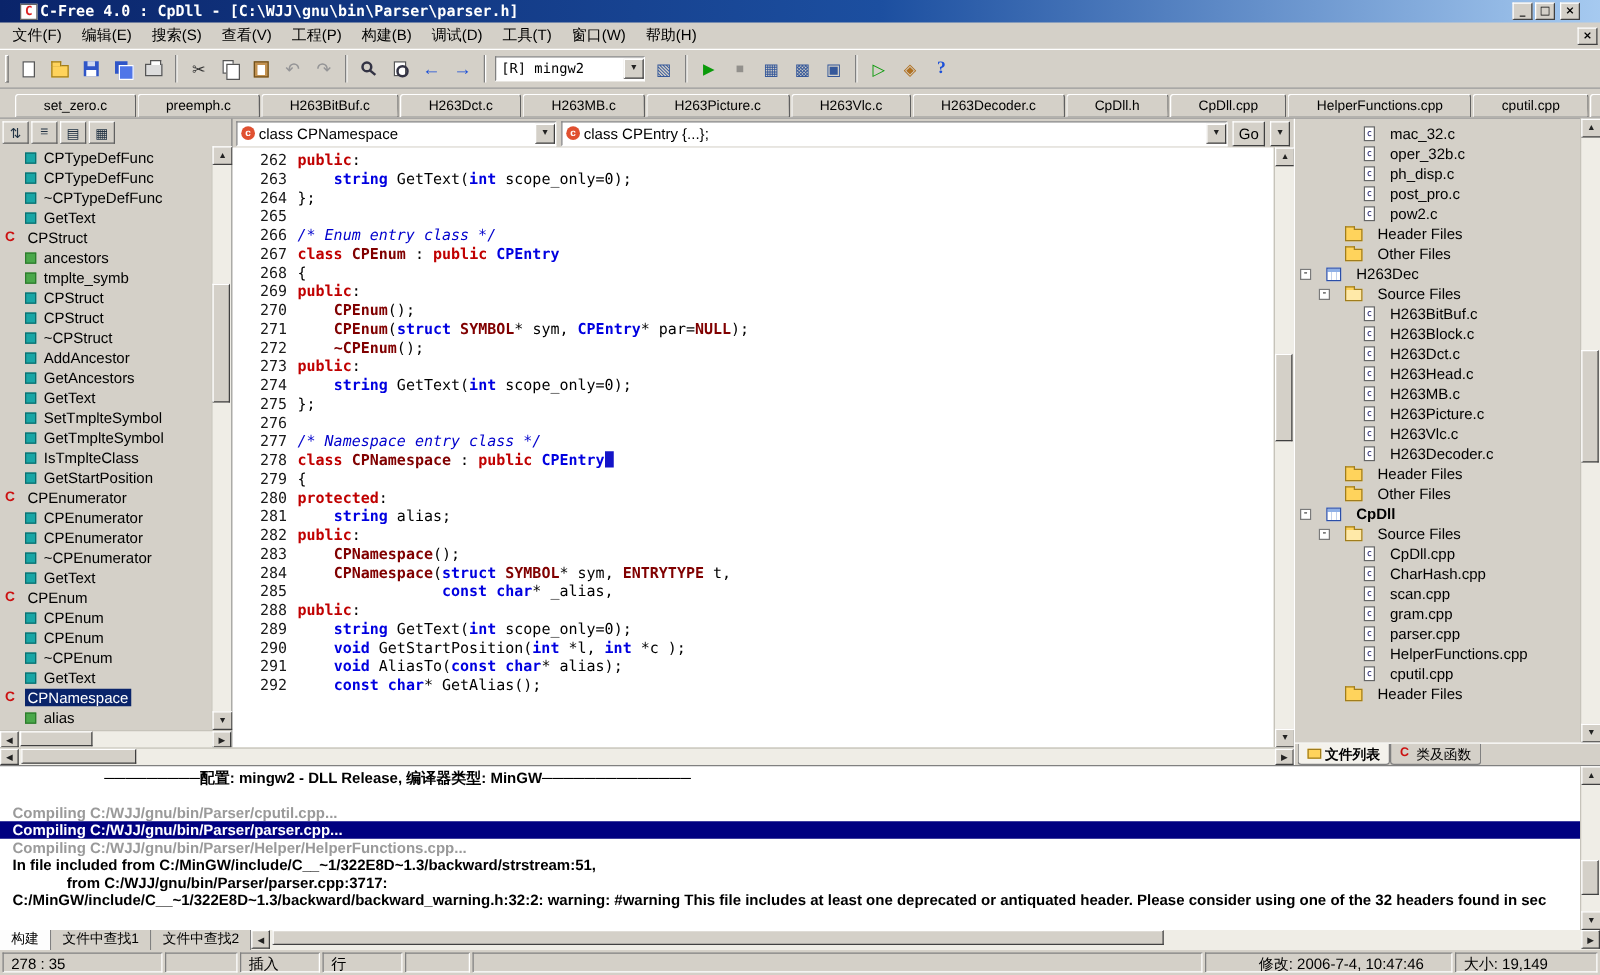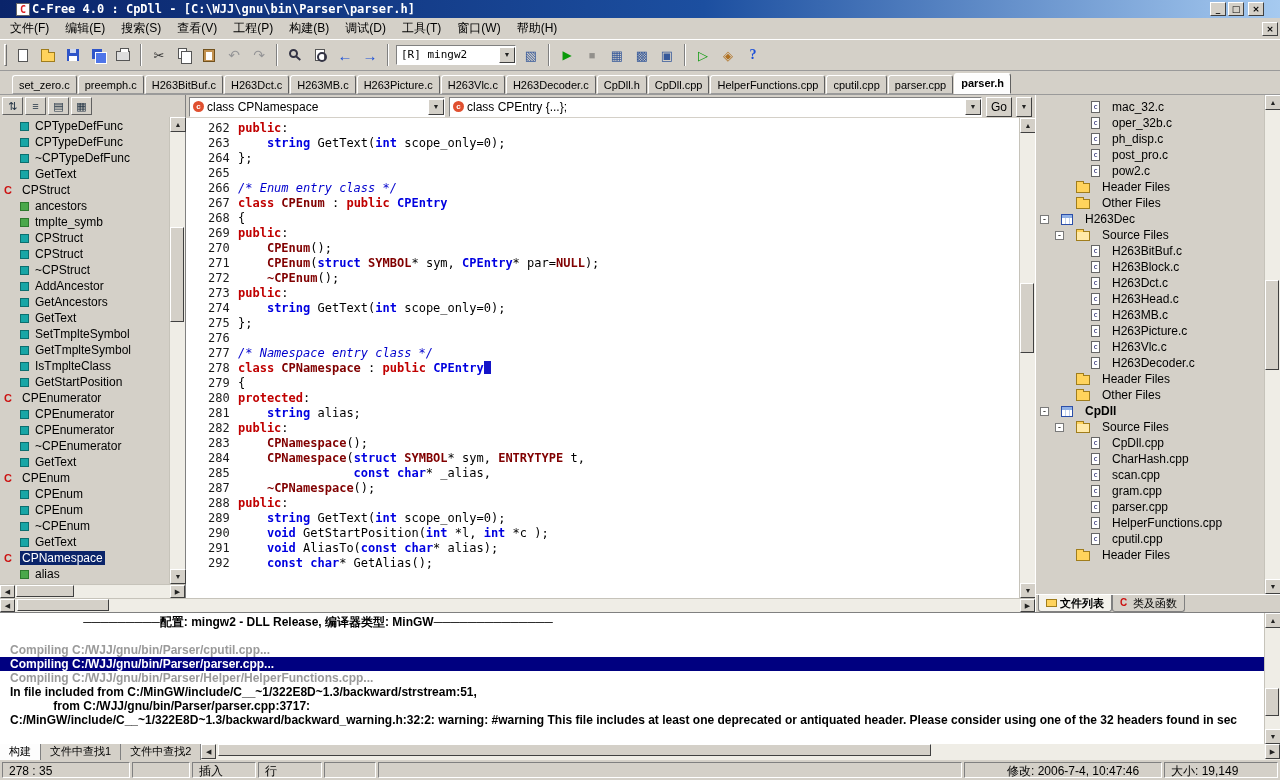--- a/index.html
+++ b/index.html
@@ -57,21 +57,21 @@
   .ic-find-files{width:10px;height:12px;background:#fff;border:1px solid #555;position:relative}
   .ic-find-files::after{content:"";position:absolute;right:-3px;bottom:-2px;width:6px;height:6px;border:2px solid #334;border-radius:50%}
   .tb-combo{width:120px;height:20px;background:#fff;border:1px solid;border-color:#808080 #fff #fff #808080;
     display:inline-flex;align-items:center;padding-left:4px;margin:0 2px;flex:none}
   .tb-combo-text{flex:1;font:11px/18px "DejaVu Sans Mono",monospace;white-space:nowrap;overflow:hidden}
   .combo-arrow{width:16px;height:16px;background:#d4d0c8;border:1px solid;border-color:#fff #404040 #404040 #fff;
     font-size:7px;line-height:14px;text-align:center;color:#222;flex:none}
 
   
   .tabbar{height:24px;flex:none;display:flex;align-items:flex-end;padding:3px 0 0 12px;border-bottom:1px solid #9a9a9a;overflow:hidden}
-  .ftab{flex:none;height:19px;padding:3px 6px 2px;margin-right:1px;font-size:11px;background:#d4d0c8;
+  .ftab{flex:none;height:19px;padding:3px 22px 2px;margin-right:1px;font-size:11px;background:#d4d0c8;
     border:1px solid;border-color:#fff #606060 #9a9a9a #fff;border-radius:3px 3px 0 0;white-space:nowrap}
   .ftab.active{background:#fdfdfd;font-weight:bold;height:21px;border-bottom-color:#fdfdfd}
 
   
   .main{height:517px;flex:none;display:flex}
   .left-col{flex:1;display:flex;flex-direction:column;min-width:0}
   .upper{flex:1;display:flex;min-height:0}
 
   .sympanel{width:186px;flex:none;display:flex;flex-direction:column;border-right:1px solid #808080}
   .sym-toolbar{height:22px;flex:none;display:flex;align-items:center;gap:2px;padding:2px}
@@ -495,21 +495,20 @@
                   <div class="code-line"><span class="ln">276</span><span class="lt"></span></div>
                   <div class="code-line"><span class="ln">277</span><span class="lt"><span class="seg c">/* Namespace entry class */</span></span></div>
                   <div class="code-line"><span class="ln">278</span><span class="lt"><span class="seg k">class</span><span class="seg "> </span><span class="seg u">CPNamespace</span><span class="seg "> : </span><span class="seg k">public</span><span class="seg "> </span><span class="seg t">CPEntry</span><span class="caret"></span></span></div>
                   <div class="code-line"><span class="ln">279</span><span class="lt"><span class="seg ">{</span></span></div>
                   <div class="code-line"><span class="ln">280</span><span class="lt"><span class="seg k">protected</span><span class="seg ">:</span></span></div>
                   <div class="code-line"><span class="ln">281</span><span class="lt"><span class="seg ">    </span><span class="seg t">string</span><span class="seg "> alias;</span></span></div>
                   <div class="code-line"><span class="ln">282</span><span class="lt"><span class="seg k">public</span><span class="seg ">:</span></span></div>
                   <div class="code-line"><span class="ln">283</span><span class="lt"><span class="seg ">    </span><span class="seg u">CPNamespace</span><span class="seg ">();</span></span></div>
                   <div class="code-line"><span class="ln">284</span><span class="lt"><span class="seg ">    </span><span class="seg u">CPNamespace</span><span class="seg ">(</span><span class="seg t">struct</span><span class="seg "> </span><span class="seg u">SYMBOL</span><span class="seg ">* sym, </span><span class="seg u">ENTRYTYPE</span><span class="seg "> t,</span></span></div>
                   <div class="code-line"><span class="ln">285</span><span class="lt"><span class="seg ">                </span><span class="seg t">const</span><span class="seg "> </span><span class="seg t">char</span><span class="seg ">* _alias,</span></span></div>
-                  <div class="code-line"><span class="ln">287</span><span class="lt"><span class="seg ">    </span><span class="seg u">~CPNamespace</span><span class="seg ">();</span></span></div>
                   <div class="code-line"><span class="ln">288</span><span class="lt"><span class="seg k">public</span><span class="seg ">:</span></span></div>
                   <div class="code-line"><span class="ln">289</span><span class="lt"><span class="seg ">    </span><span class="seg t">string</span><span class="seg "> GetText(</span><span class="seg t">int</span><span class="seg "> scope_only=0);</span></span></div>
                   <div class="code-line"><span class="ln">290</span><span class="lt"><span class="seg ">    </span><span class="seg t">void</span><span class="seg "> GetStartPosition(</span><span class="seg t">int</span><span class="seg "> *l, </span><span class="seg t">int</span><span class="seg "> *c );</span></span></div>
                   <div class="code-line"><span class="ln">291</span><span class="lt"><span class="seg ">    </span><span class="seg t">void</span><span class="seg "> AliasTo(</span><span class="seg t">const</span><span class="seg "> </span><span class="seg t">char</span><span class="seg ">* alias);</span></span></div>
                   <div class="code-line"><span class="ln">292</span><span class="lt"><span class="seg ">    </span><span class="seg t">const</span><span class="seg "> </span><span class="seg t">char</span><span class="seg ">* GetAlias();</span></span></div>
                 </div>
               </div>
             <div class="vscroll">
               <span class="sb-btn">▲</span>
               <span class="sb-track">

